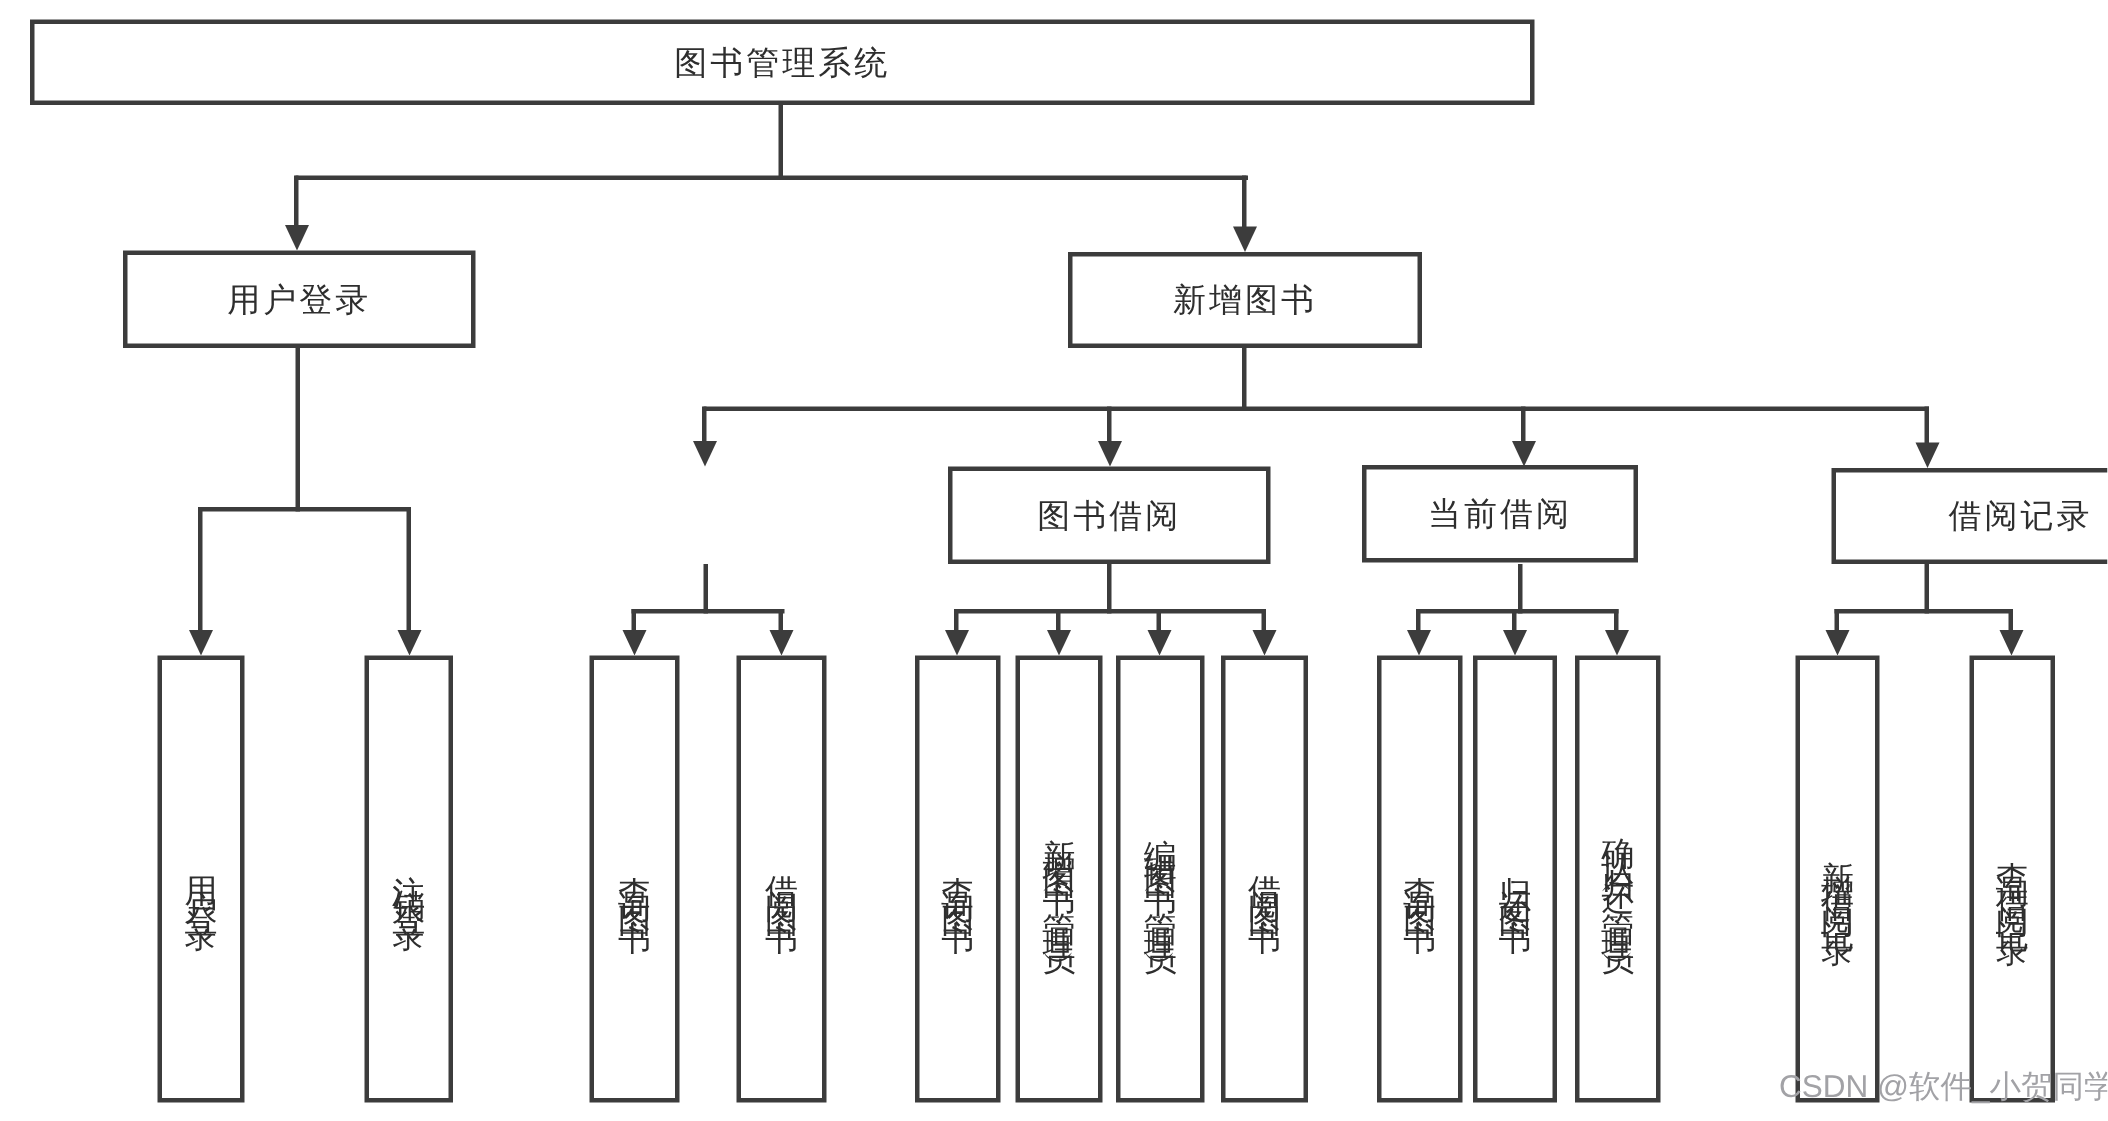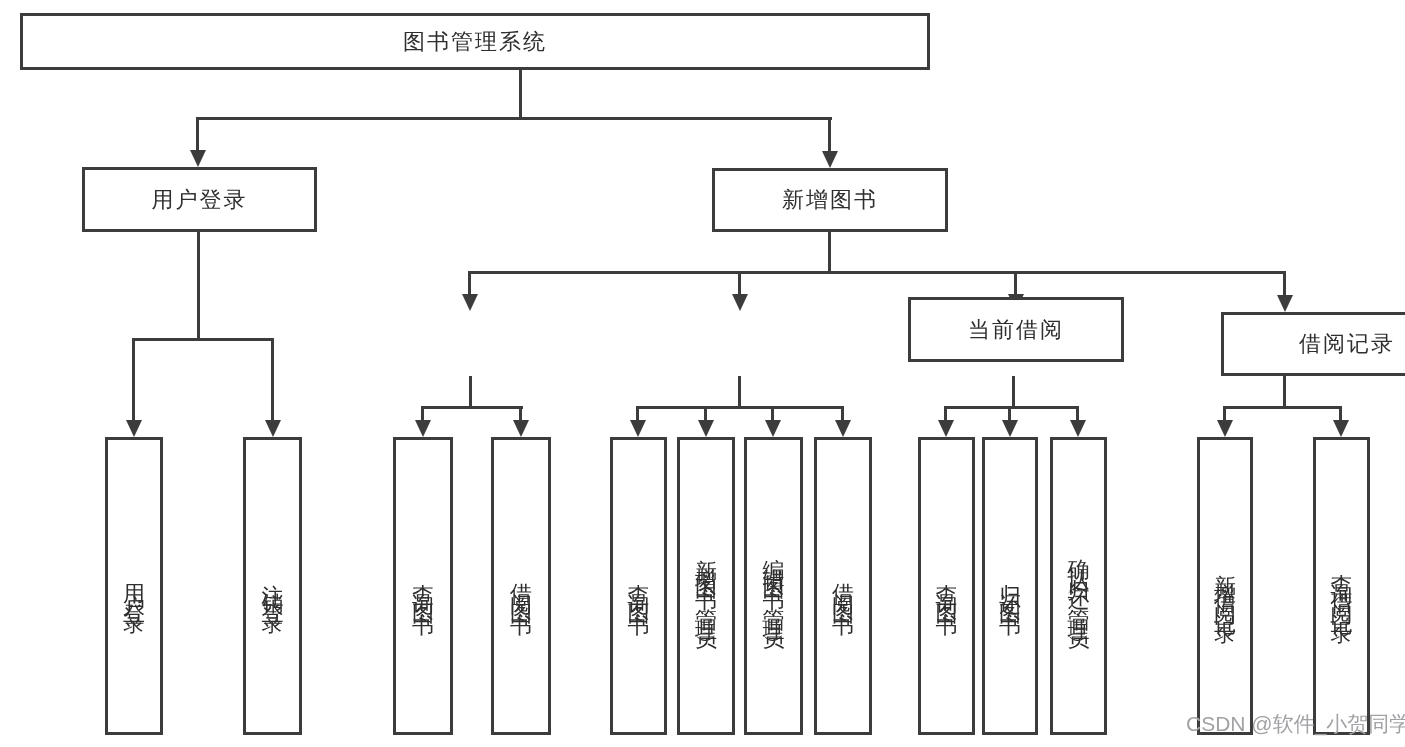--- a/index.html
+++ b/index.html
@@ -83,32 +83,35 @@
   <div class="vline" style="left:1076px;top:406px;height:17px"></div>
   <div class="arrow" style="left:1070px;top:420px"></div>
 
   <div class="vline" style="left:1283px;top:376px;height:33px"></div>
   <div class="hline" style="left:1223px;top:406px;width:119px"></div>
   <div class="vline" style="left:1223px;top:406px;height:17px"></div>
   <div class="arrow" style="left:1217px;top:420px"></div>
   <div class="vline" style="left:1339px;top:406px;height:17px"></div>
   <div class="arrow" style="left:1333px;top:420px"></div>
 
-  <div class="node" style="left:20px;top:13px;width:910px;height:57px">
+  <div class="node" style="left:20px;top:13px;width:1003px;height:57px">
     <span class="hlabel">图书管理系统</span>
   </div>
 
   <div class="node" style="left:82px;top:167px;width:235px;height:65px">
     <span class="hlabel">用户登录</span>
   </div>
   <div class="node" style="left:712px;top:168px;width:236px;height:64px">
     <span class="hlabel">新增图书</span>
   </div>
 
-  <div class="node" style="left:908px;top:297px;width:216px;height:65px">
+  <div class="node" style="left:632px;top:311px;width:215px;height:65px">
+    <span class="hlabel">图书借阅</span>
+  </div>
+  <div class="node" style="left:908px;top:310px;width:184px;height:65px">
     <span class="hlabel">当前借阅</span>
   </div>
   <div class="node" style="left:1221px;top:312px;width:252px;height:64px">
     <span class="hlabel">借阅记录</span>
   </div>
 
   <div class="node vnode" style="left:105px;width:58px">
     <span class="vlabel">用户登录</span>
   </div>
   <div class="node vnode" style="left:243px;width:59px">

